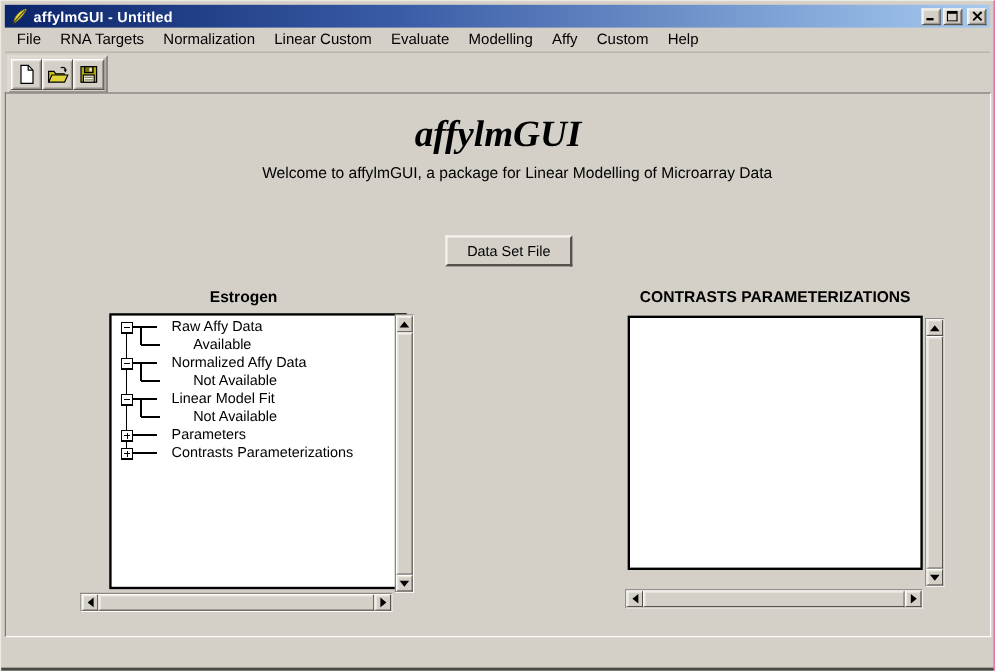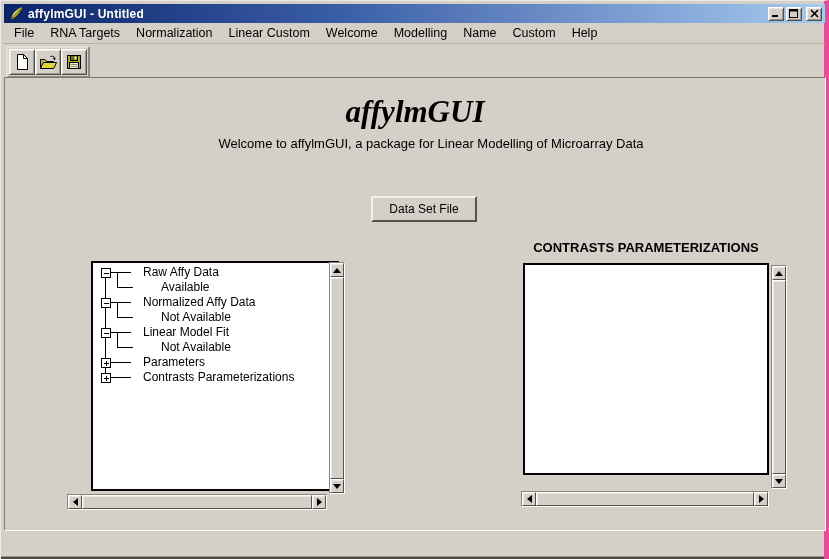--- a/index.html
+++ b/index.html
@@ -3,21 +3,21 @@
 <meta charset="utf-8">
 <style>
   * { margin:0; padding:0; box-sizing:border-box; }
   html,body { width:829px; height:559px; overflow:hidden; }
   body { font-family:"Liberation Sans", sans-serif; background:#d4d0c8; position:relative; }
 
   .window {
     position:absolute; left:0; top:0; width:829px; height:559px;
     background:#d4d0c8;
     border-top:1px solid #ece9e2; border-left:1px solid #ece9e2;
-    border-right:5px solid #ec4899;
+    border-right:1px solid #ec4899;
   }
   .bottom-edge { position:absolute; left:0; bottom:0; width:100%; height:3px;
     background:linear-gradient(#9a968e 0 1px, #4a4843 1px 3px); }
 
   
   .titlebar {
     position:absolute; left:3px; top:3px; width:821px; height:19px;
     background:linear-gradient(to right, #0a246a 0%, #3a5ca6 40%, #a6caf0 100%);
     display:flex; align-items:center; padding:0 2px;
   }
@@ -152,23 +152,23 @@
         </svg>
       </div>
     </div>
   </div>
 
   <div class="menubar">
     <span class="menu-item">File</span>
     <span class="menu-item">RNA Targets</span>
     <span class="menu-item">Normalization</span>
     <span class="menu-item">Linear Custom</span>
-    <span class="menu-item">Welcome</span>
+    <span class="menu-item">Evaluate</span>
     <span class="menu-item">Modelling</span>
-    <span class="menu-item">Name</span>
+    <span class="menu-item">Affy</span>
     <span class="menu-item">Custom</span>
     <span class="menu-item">Help</span>
   </div>
 
   <div class="toolbar">
     <div class="tb-frame">
       <div class="tb-btn">
         <svg width="18" height="18" viewBox="0 0 18 18">
           <path d="M4.5 1.5 H10.5 L14.5 5.5 V16.5 H4.5 Z" fill="#fff" stroke="#000"></path>
           <path d="M10.5 1.5 V5.5 H14.5" fill="none" stroke="#000"></path>
@@ -195,20 +195,21 @@
     </div>
   </div>
 
   <div class="main">
 
     <div class="app-heading">affylmGUI</div>
     <div class="welcome">Welcome to affylmGUI, a package for Linear Modelling of Microarray Data</div>
 
     <div class="btn3d dataset-btn">Data Set File</div>
 
+    <div class="panel-title tree-title">Estrogen</div>
     <div class="panel-title contr-title">CONTRASTS PARAMETERIZATIONS</div>
 
     <div class="tree-box">
       <svg width="244" height="226" viewBox="0 0 244 226" shape-rendering="crispEdges">
         <g stroke="#000" stroke-width="1" fill="none">
 
           <path d="M12.5 9 V114.5"></path>
 
           <path d="M16 9.5 H38"></path>
             <path d="M24.5 9.5 V24.5"></path>

